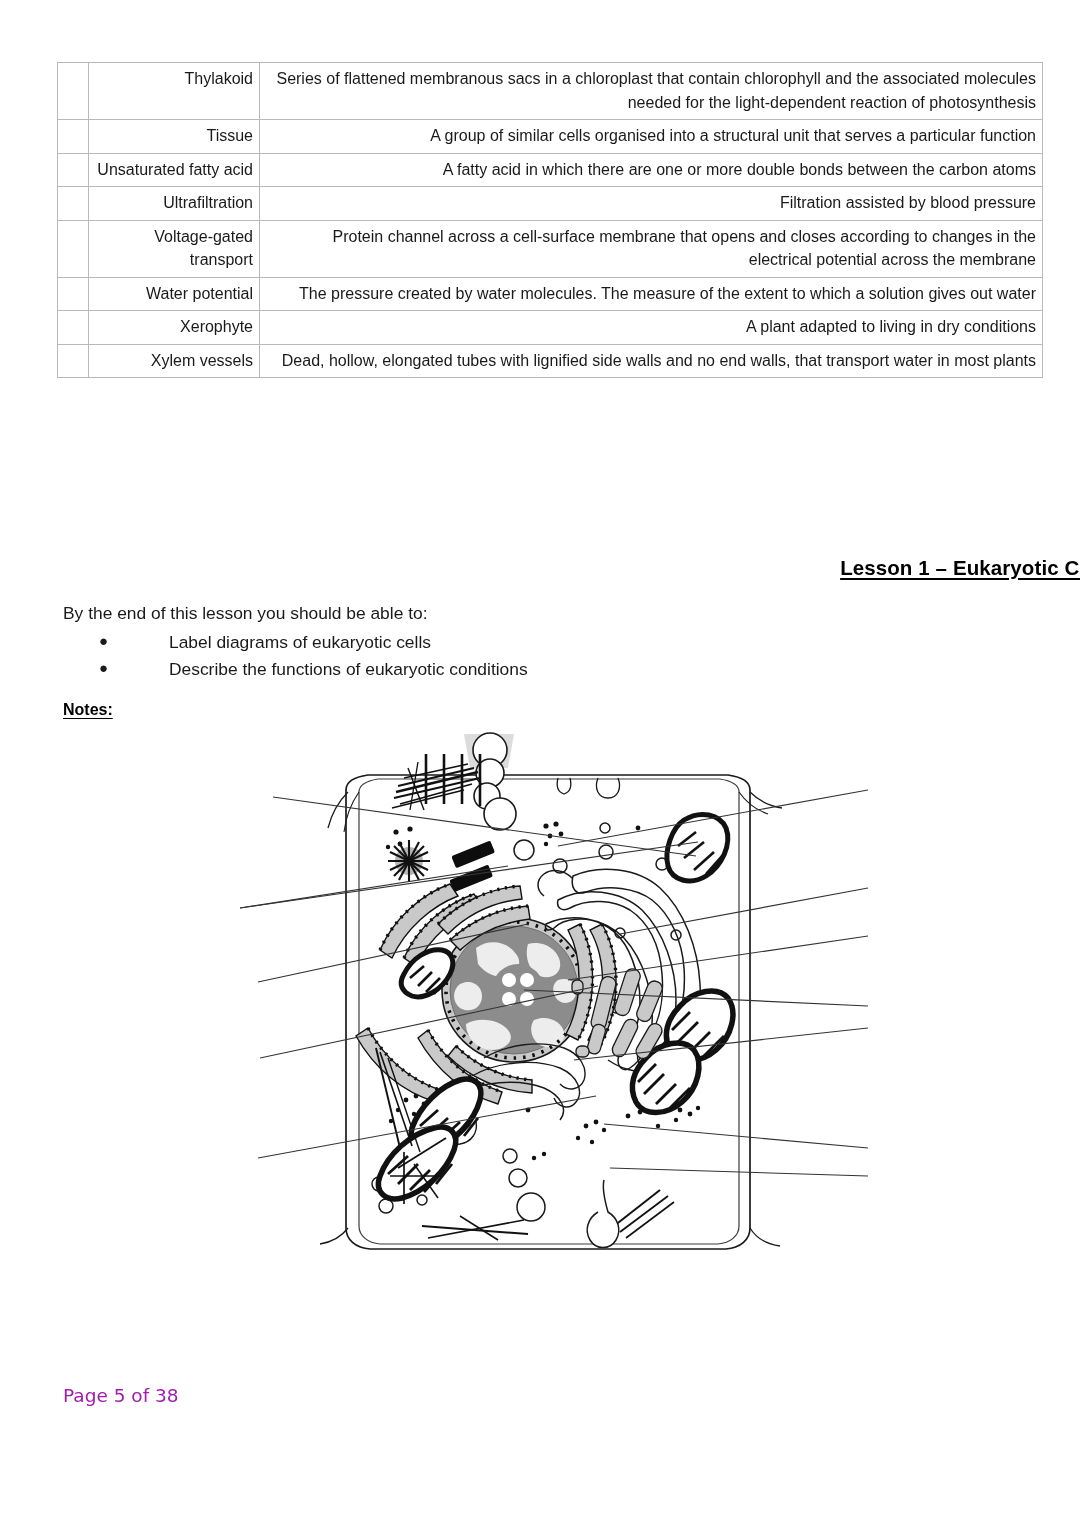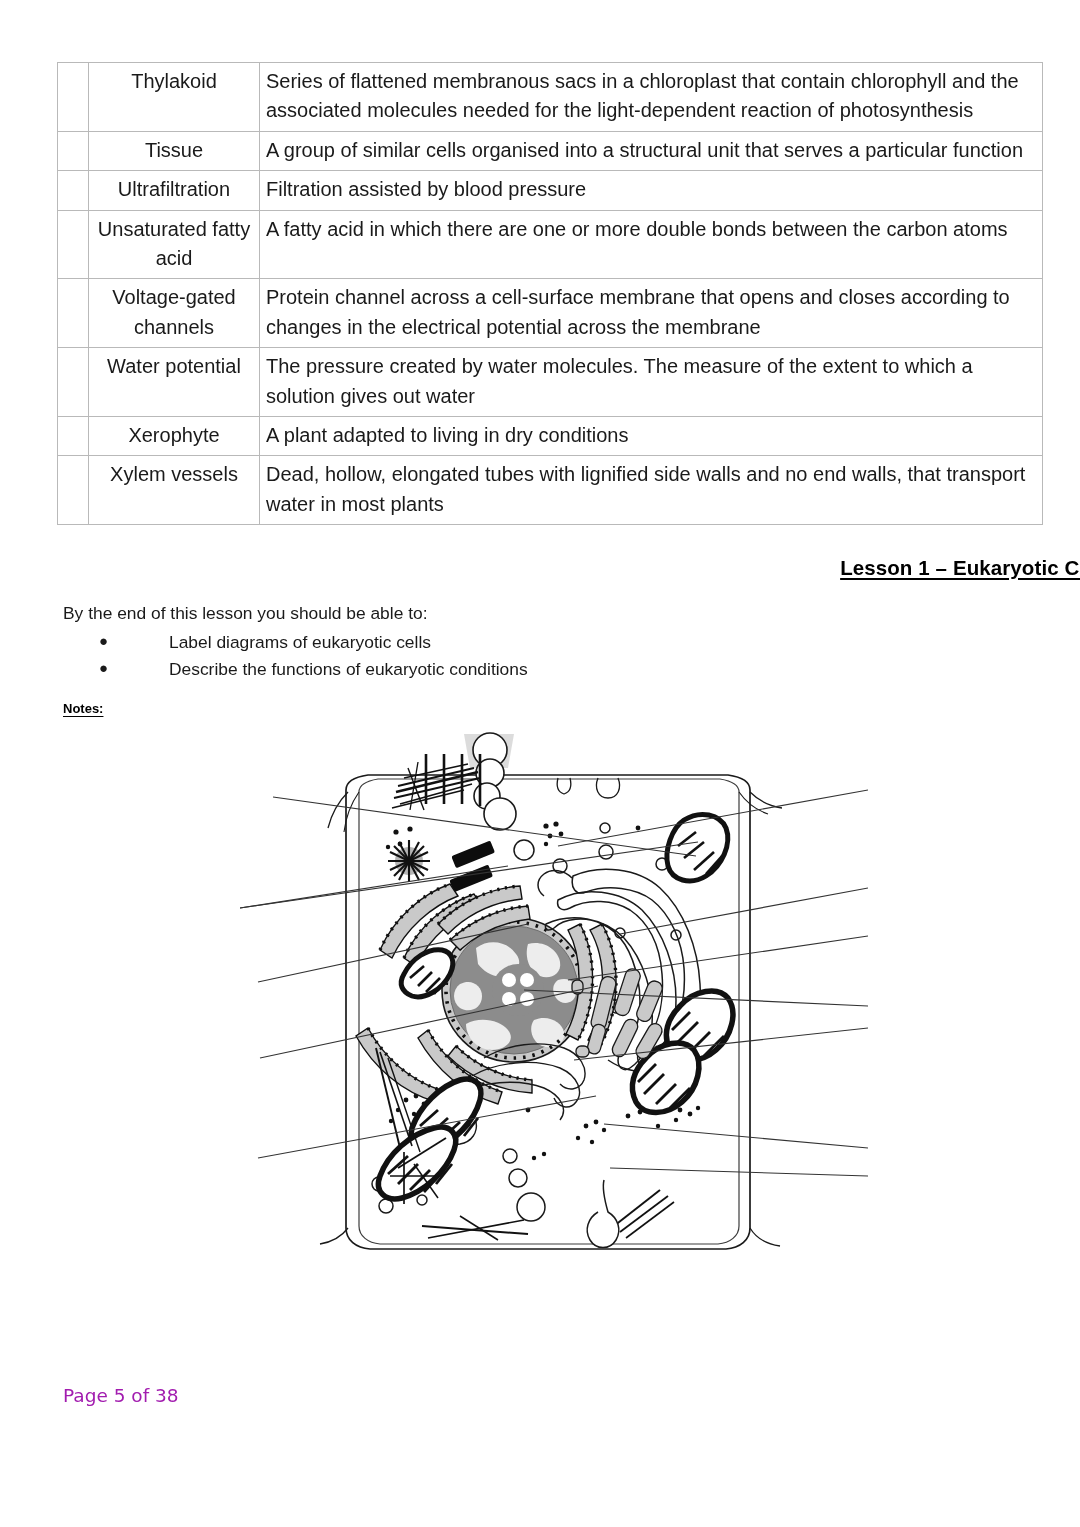--- a/index.html
+++ b/index.html
@@ -25,24 +25,25 @@
   }
   table.glossary {
     border-collapse: collapse;
     width: 950px;
     table-layout: fixed;
     border: 1px solid #a8a8a8;
   }
   table.glossary td {
     border: 1px solid #b9b9b9;
     padding: 4px 6px 5px 6px;
-    font-size: 20px;
+    font-size: 16px;
     line-height: 1.47;
     vertical-align: top;
     color: #1a1a1a;
+    text-align: right;
   }
   td.gutter-cell {
     width: 18px;
     padding: 0;
     border-right: 1px solid #b9b9b9;
   }
   td.term-cell {
     width: 158px;
     text-align: center;
   }
@@ -102,21 +103,21 @@
   #objectives-list li b {
     font-weight: normal;
     margin-left: 34px;
   }
 
   
   #notes-label {
     position: absolute;
     left: 63px;
     top: 701px;
-    font-size: 13px;
+    font-size: 16px;
     font-weight: bold;
     text-decoration: underline;
     text-underline-offset: 3px;
   }
 
   
   #cell-diagram {
     position: absolute;
     left: 228px;
     top: 728px;
@@ -146,31 +147,31 @@
           <td class="term-cell">Thylakoid</td>
           <td class="def-cell">Series of flattened membranous sacs in a chloroplast that contain chlorophyll and the associated molecules needed for the light-dependent reaction of photosynthesis</td>
         </tr>
         <tr>
           <td class="gutter-cell"></td>
           <td class="term-cell">Tissue</td>
           <td class="def-cell">A group of similar cells organised into a structural unit that serves a particular function</td>
         </tr>
         <tr>
           <td class="gutter-cell"></td>
+          <td class="term-cell">Unsaturated fatty acid</td>
+          <td class="def-cell">A fatty acid in which there are one or more double bonds between the carbon atoms</td>
+        </tr>
+        <tr>
+          <td class="gutter-cell"></td>
           <td class="term-cell">Ultrafiltration</td>
           <td class="def-cell">Filtration assisted by blood pressure</td>
         </tr>
         <tr>
           <td class="gutter-cell"></td>
-          <td class="term-cell">Unsaturated fatty acid</td>
-          <td class="def-cell">A fatty acid in which there are one or more double bonds between the carbon atoms</td>
-        </tr>
-        <tr>
-          <td class="gutter-cell"></td>
-          <td class="term-cell">Voltage-gated channels</td>
+          <td class="term-cell">Voltage-gated transport</td>
           <td class="def-cell">Protein channel across a cell-surface membrane that opens and closes according to changes in the electrical potential across the membrane</td>
         </tr>
         <tr>
           <td class="gutter-cell"></td>
           <td class="term-cell">Water potential</td>
           <td class="def-cell">The pressure created by water molecules. The measure of the extent to which a solution gives out water</td>
         </tr>
         <tr>
           <td class="gutter-cell"></td>
           <td class="term-cell">Xerophyte</td>

